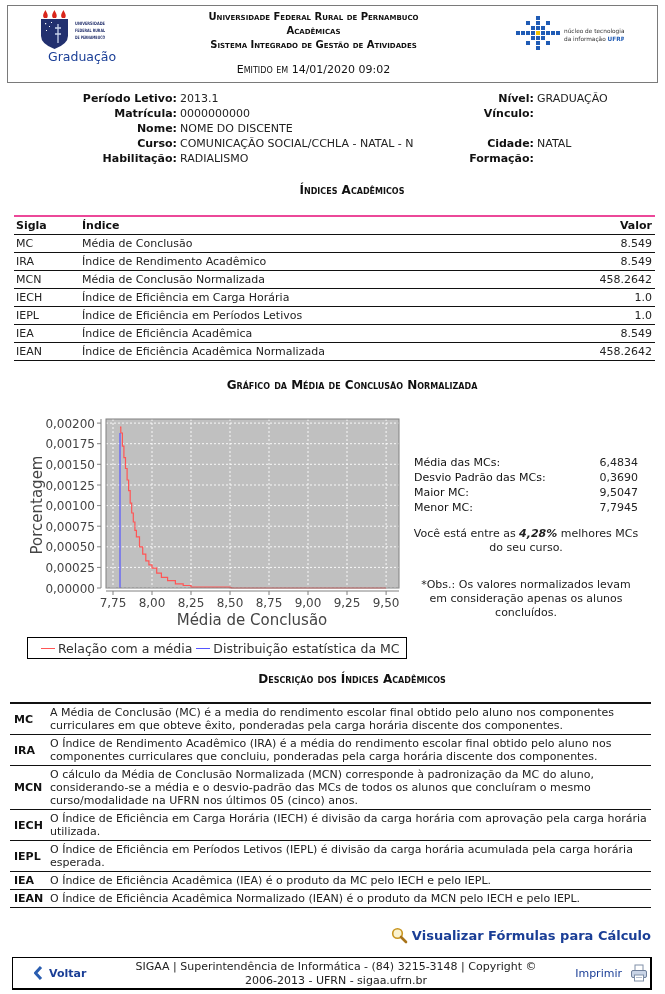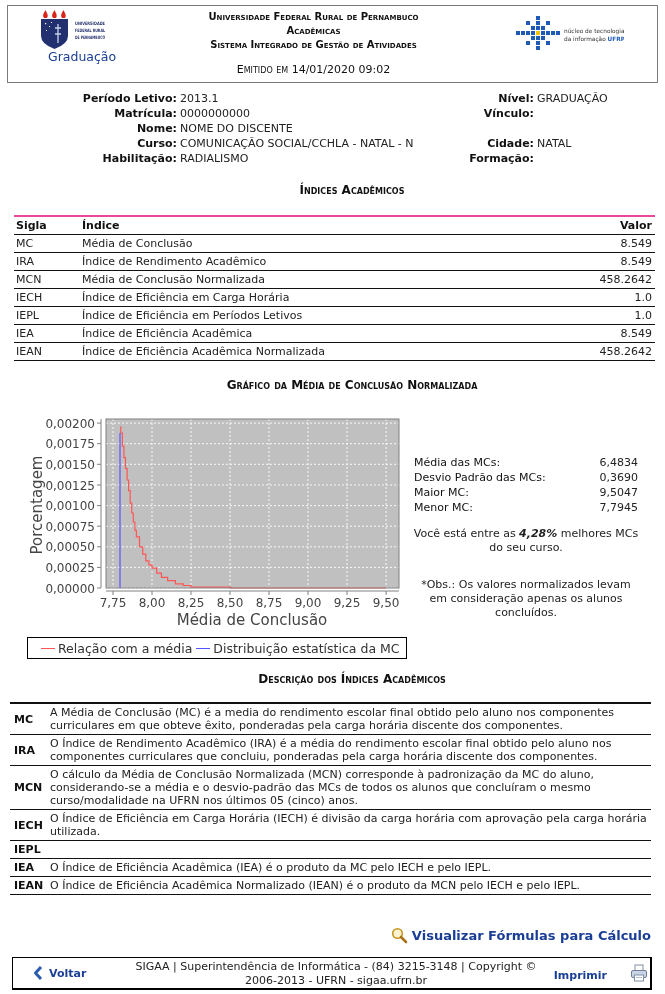--- a/index.html
+++ b/index.html
@@ -62,22 +62,22 @@
               font-weight:bold; font-size:13px; color:#1a3e96; cursor:pointer; }
   .formulas svg { margin-right:4px; }
 
   
   .footer { position:absolute; left:12px; top:957px; width:637px; height:30px; border:1px solid #000;
             border-right-width:2px; border-bottom-width:2px; }
   .back { position:absolute; left:20px; top:8px; display:flex; align-items:center; font-weight:bold;
           color:#1a3e96; cursor:pointer; }
   .back svg { margin-right:6px; }
   .foot-center { position:absolute; left:88px; width:470px; top:2px; text-align:center; line-height:14px; color:#222; }
-  .print { position:absolute; right:2px; top:6px; display:flex; align-items:flex-end; font-weight:bold;
-           color:#1a3e96; cursor:pointer;gap:15px; }
+  .print { position:absolute; right:2px; top:6px; display:flex; align-items:center; font-weight:normal;
+           color:#1a3e96; cursor:pointer; }
   .print svg { margin-left:8px; }
 </style>
 </head>
 <body>
 
 <div id="page">
 
   <div class="hdr">
     <svg class="ufrpe-logo" width="72" height="40" viewBox="0 0 72 40">
       <path d="M4 8 C2 5 4 3 5.5 0 C6.5 3 9 5 7 8 Z" fill="#d9261c"></path>
@@ -293,20 +293,21 @@
     <div class="drow">
       <div class="dsig">MCN</div>
       <div class="dtxt">O cálculo da Média de Conclusão Normalizada (MCN) corresponde à padronização da MC do aluno, considerando-se a média e o desvio-padrão das MCs de todos os alunos que concluíram o mesmo curso/modalidade na UFRN nos últimos 05 (cinco) anos.</div>
     </div>
     <div class="drow">
       <div class="dsig">IECH</div>
       <div class="dtxt">O Índice de Eficiência em Carga Horária (IECH) é divisão da carga horária com aprovação pela carga horária utilizada.</div>
     </div>
     <div class="drow">
       <div class="dsig">IEPL</div>
+      <div class="dtxt">O Índice de Eficiência em Períodos Letivos (IEPL) é divisão da carga horária acumulada pela carga horária esperada.</div>
     </div>
     <div class="drow">
       <div class="dsig">IEA</div>
       <div class="dtxt">O Índice de Eficiência Acadêmica (IEA) é o produto da MC pelo IECH e pelo IEPL.</div>
     </div>
     <div class="drow">
       <div class="dsig">IEAN</div>
       <div class="dtxt">O Índice de Eficiência Acadêmica Normalizado (IEAN) é o produto da MCN pelo IECH e pelo IEPL.</div>
     </div>
   </div>

